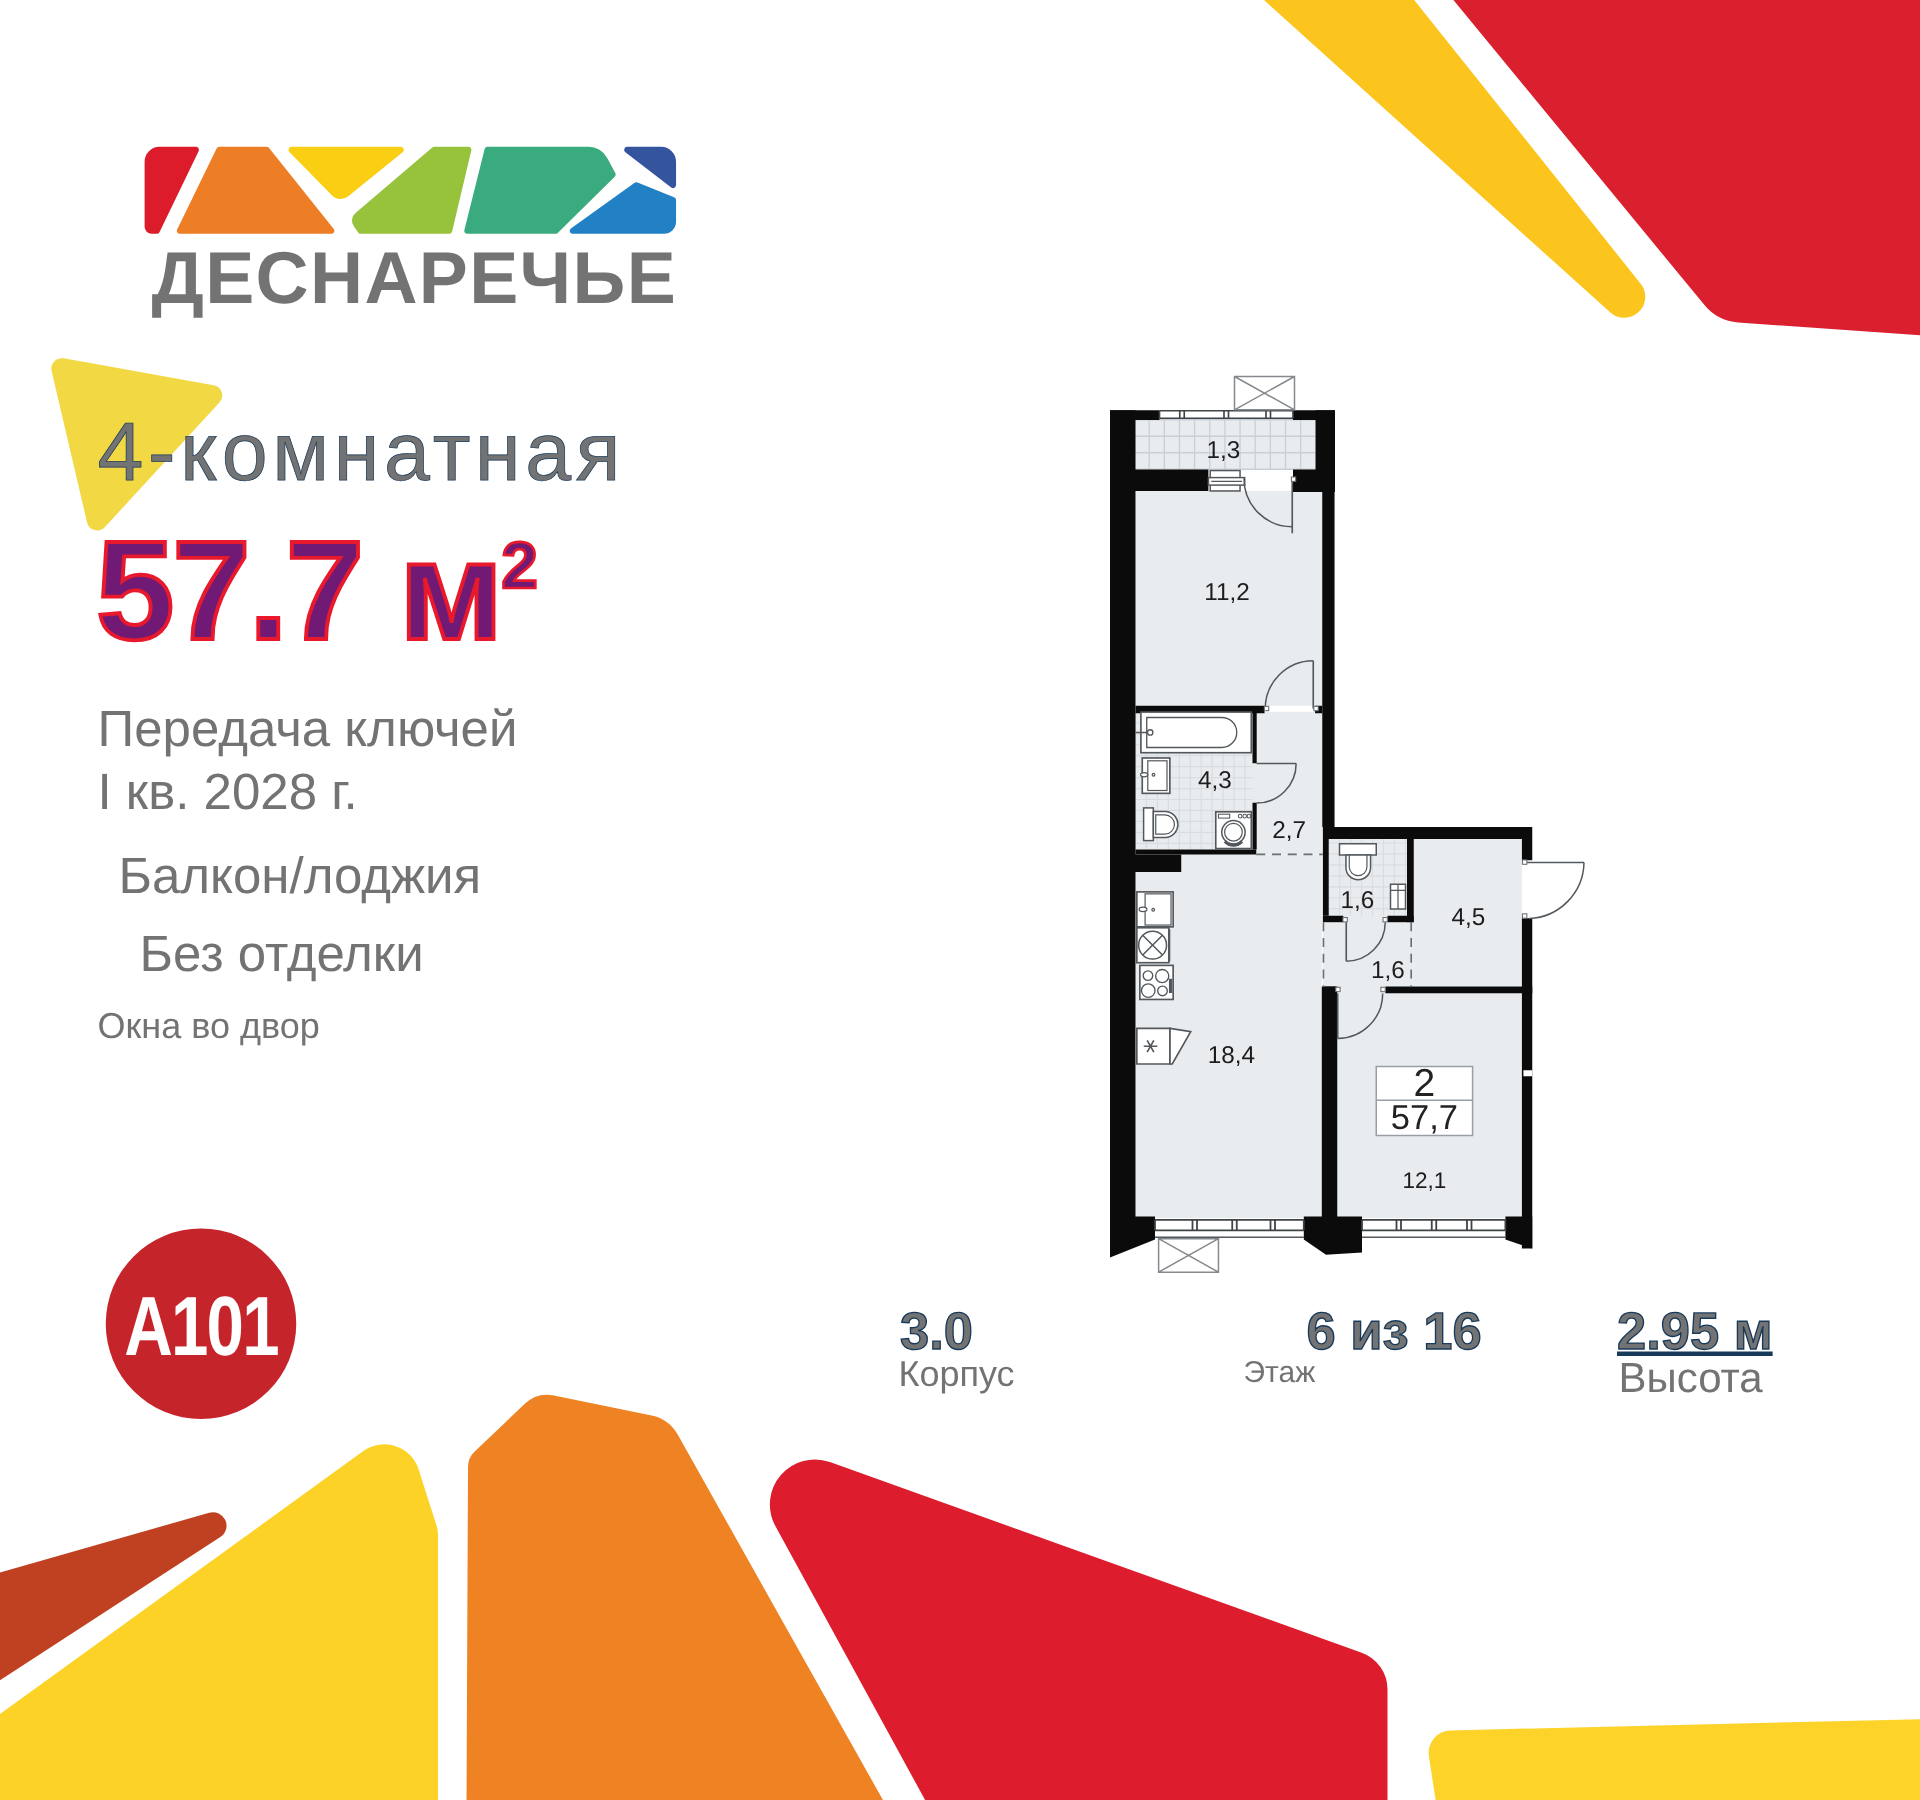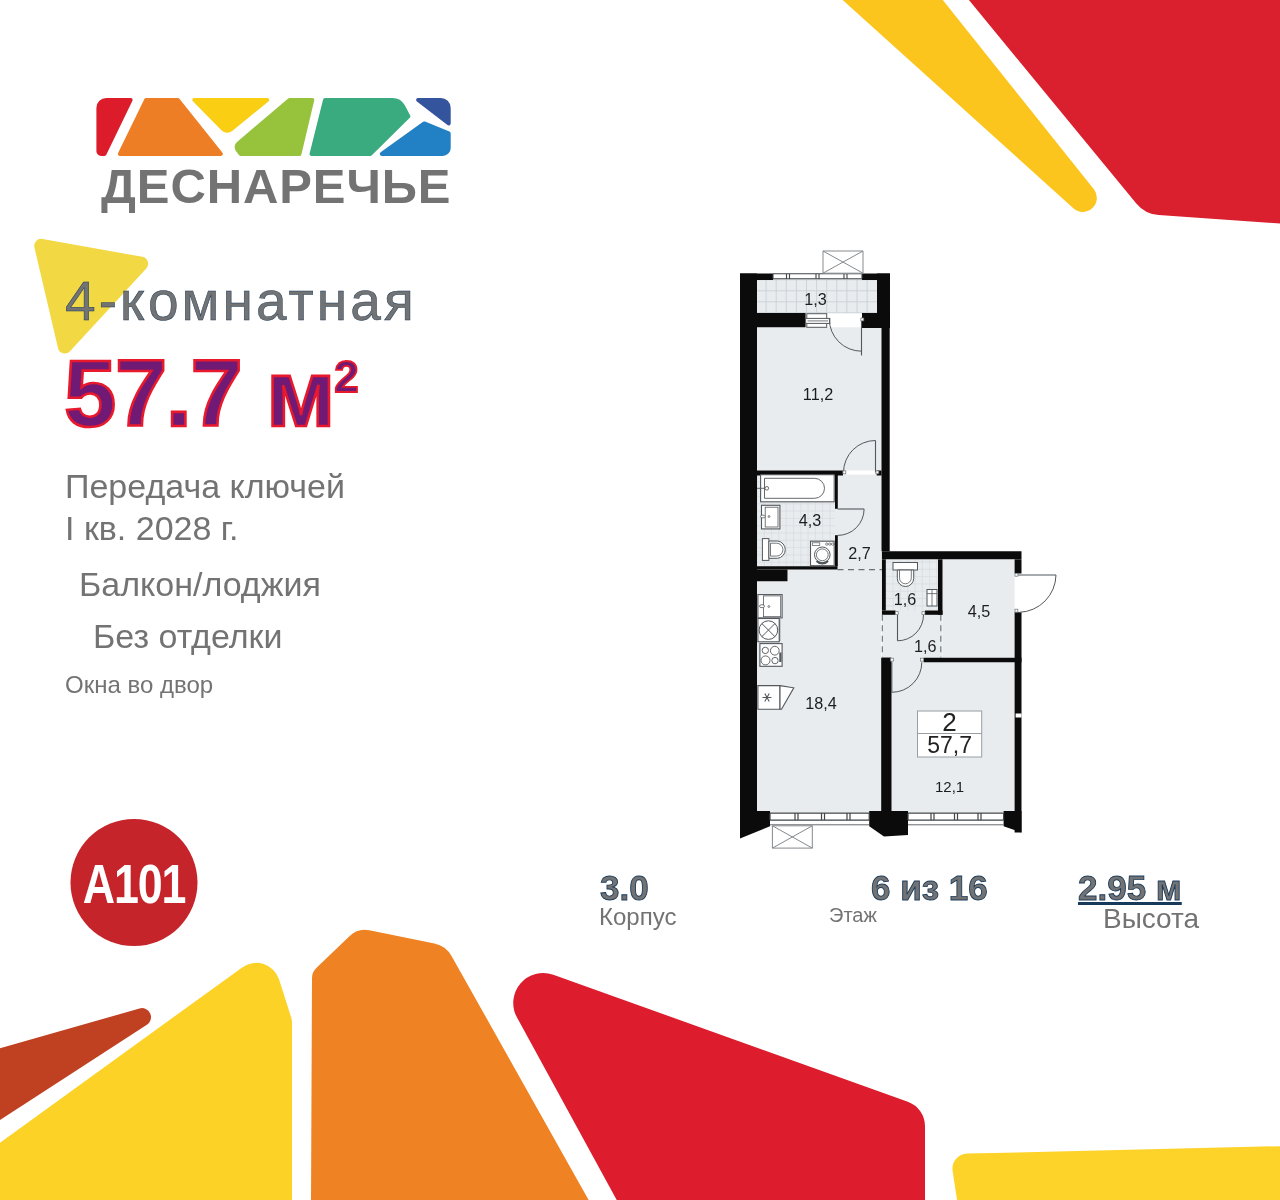--- a/index.html
+++ b/index.html
@@ -62,21 +62,21 @@
 
 <div class="abs navy" style="left:65px;top:673px;font-size:24px;line-height:1;">Окна во двор</div>
 
 <div class="abs navy" style="left:600px;top:870px;font-size:35px;font-weight:bold;line-height:1;-webkit-text-stroke:0.9px #17395a;">3.0</div>
 <div class="abs navy" style="left:599px;top:905px;font-size:24px;line-height:1;">Корпус</div>
 
 <div class="abs navy" style="left:828px;top:870px;font-size:35px;font-weight:bold;line-height:1;margin-left:43px;-webkit-text-stroke:0.9px #17395a;">6 из 16</div>
 <div class="abs navy" style="left:829px;top:905px;font-size:20px;line-height:1;">Этаж</div>
 
 <div class="abs navy" style="left:1078px;top:870px;font-size:35px;font-weight:bold;line-height:1;text-decoration:underline;-webkit-text-stroke:0.9px #17395a;">2.95 м</div>
-<div class="abs navy" style="left:1079px;top:905px;font-size:28px;line-height:1;margin-left:24px;">Высота</div>
+<div class="abs navy" style="left:1079px;top:905px;font-size:28px;line-height:1;">Высота</div>
 
 <svg class="abs" style="left:735px;top:245px" width="330" height="610" viewBox="735 245 330 610">
 
 <rect x="756" y="279.8" width="121" height="33.2" fill="#e8ecef"></rect>
 
 <rect x="757" y="327.3" width="125" height="143.2" fill="#e8ecef"></rect>
 
 <rect x="757" y="474.6" width="124.5" height="95" fill="#e8ecef"></rect>
 
 <path d="M757 569.6H881.2V812H757V581.3H787.5V569.6Z" fill="#e8ecef"></path>

